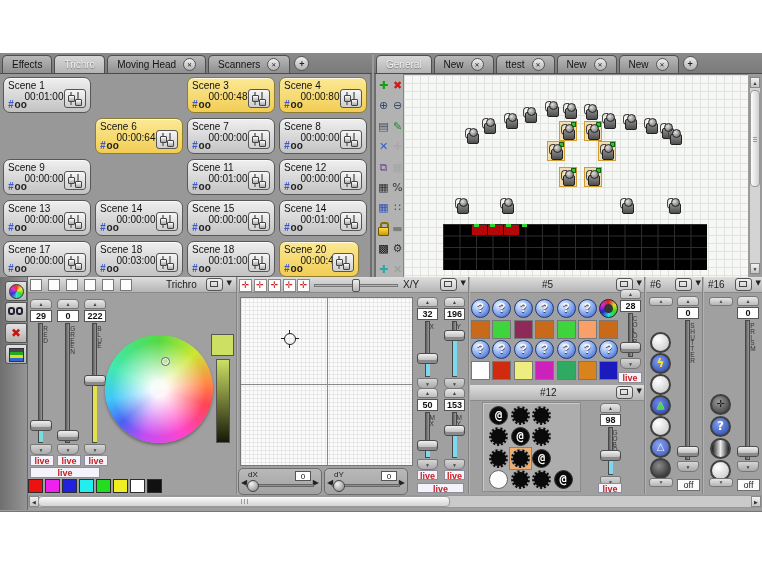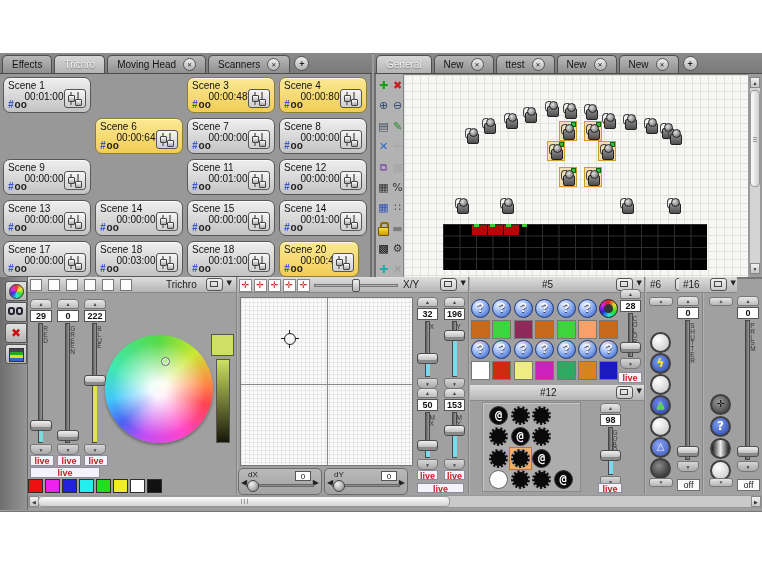--- a/index.html
+++ b/index.html
@@ -777,21 +777,21 @@
 
   <div class="panel-hd" style="left:646px;top:277px;width:56px;">
     <div class="panel-title" style="left:4px;">#6</div>
     <div class="pbtn" style="right:1px;">
         <span class="bx"></span>
         <span class="sq"></span>
         <span class="ar">▼</span>
       </div>
   </div>
 
-  <div class="panel-hd" style="left:679px;top:277px;width:58px;">
+  <div class="panel-hd" style="left:704px;top:277px;width:58px;">
     <div class="panel-title" style="left:4px;">#16</div>
     <div class="pbtn" style="right:1px;">
         <span class="bx"></span>
         <span class="sq"></span>
         <span class="ar">▼</span>
       </div>
   </div>
   <div id="widget-host">
       <div class="qcirc" style="left: 471px; top: 299px; width: 19px; height: 19px;">?</div>
       <div class="qcirc" style="left: 492.4px; top: 299px; width: 19px; height: 19px;">?</div>

